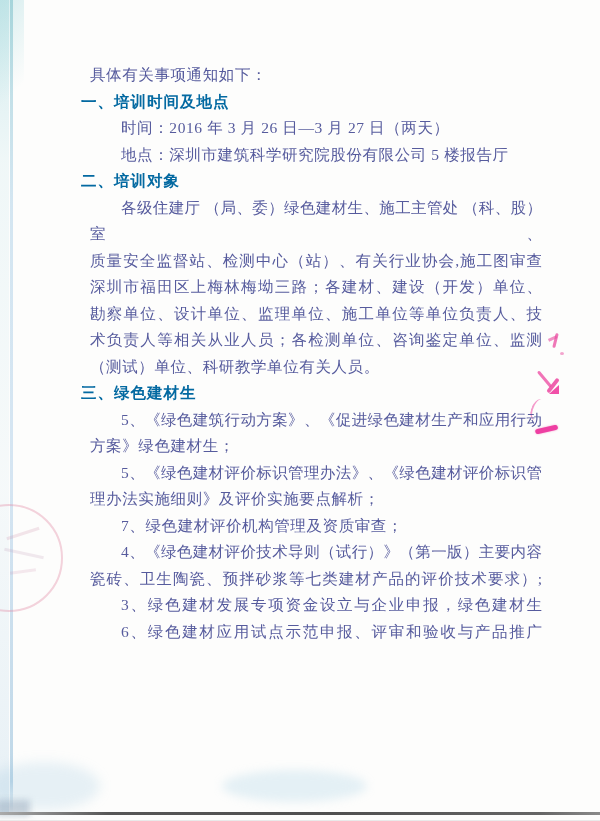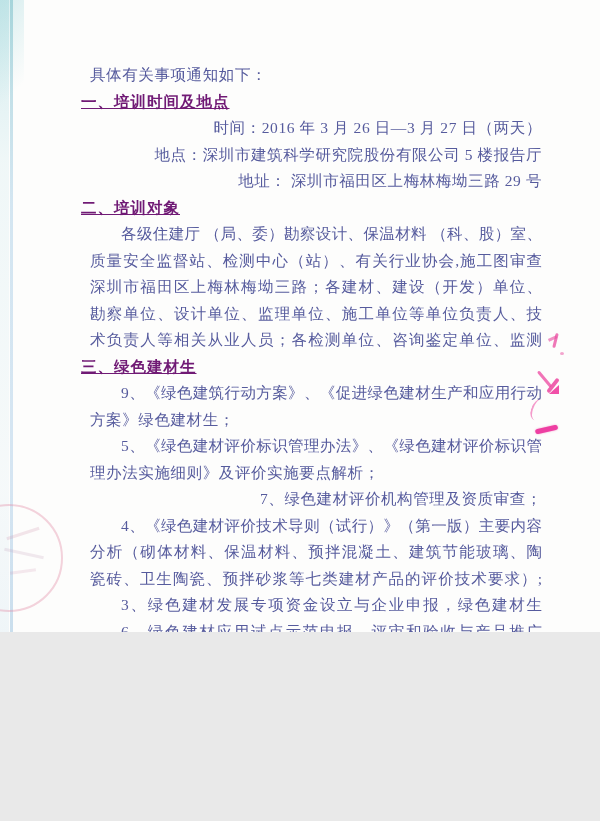--- a/index.html
+++ b/index.html
@@ -1,30 +1,30 @@
 <!DOCTYPE html>
 <html><head>
 <meta charset="utf-8">
 <style>
   html,body{margin:0;padding:0;background:#e9e9e9;}
   .page{
-    position:relative;width:600px;height:632px;margin:0 auto;
+    position:relative;width:600px;height:820px;margin:0 auto;
     background:#fdfdfc;overflow:hidden;
     font-family:"Liberation Serif","DejaVu Serif",serif;
   }
   
   .doc{
     position:absolute;left:90px;top:62px;width:452px;
     color:#565b9d;font-size:15.5px;line-height:26.5px;
     letter-spacing:0.6px;word-break:break-all;
   }
   .ln{margin:0;text-align:left;}
   .jf{text-align:justify;text-align-last:justify;letter-spacing:0;}
-  .ind{text-indent:31px;text-align:right;}
-  .h{font-weight:bold;color:#701a75;margin-left:-9px;letter-spacing:1px;text-decoration:underline;}
+  .ind{text-indent:31px;}
+  .h{font-weight:bold;color:#0369a1;margin-left:-9px;letter-spacing:1px;}
   
   .art{position:absolute;pointer-events:none;}
   .edge-wash{left:0;top:0;width:9px;height:815px;
     background:linear-gradient(180deg,rgba(170,220,225,.5),rgba(200,230,235,.25) 20%,rgba(212,232,240,.18) 60%,rgba(180,210,230,.3));}
   .top-corner-wash{left:0;top:0;width:24px;height:130px;
     background:linear-gradient(135deg,rgba(150,210,215,.35),rgba(255,255,255,0) 70%);}
   .edge-line{left:10px;top:0;width:2.5px;height:814px;
     background:linear-gradient(180deg,rgba(120,190,200,.55),rgba(150,195,225,.4) 25%,rgba(165,200,230,.45) 60%,rgba(140,185,215,.55) 96%,rgba(140,185,215,0));}
   .bottom-line{left:0;top:812px;width:600px;height:2.6px;
     background:linear-gradient(90deg,#ababab,#565656 18%,#4f4f4f 55%,#656565 90%,#8a8a8a);}
@@ -73,35 +73,34 @@
   <div class="art pm2b"></div>
   <div class="art pm2c"></div>
   <div class="art pm3"></div>
   <div class="art pm4"></div>
 
   <div class="doc">
     <p class="ln">具体有关事项通知如下：</p>
     <p class="ln h">一、培训时间及地点</p>
     <p class="ln ind">时间：2016 年 3 月 26 日—3 月 27 日（两天）</p>
     <p class="ln ind">地点：深圳市建筑科学研究院股份有限公司 5 楼报告厅</p>
-    <p class="ln ind">地址： 深圳市福田区上梅林梅坳三路 29 号</p>
     <p class="ln h">二、培训对象</p>
-    <p class="ln ind jf">各级住建厅 （局、委）勘察设计、保温材料 （科、股）室、</p>
+    <p class="ln ind jf">各级住建厅 （局、委）绿色建材生、施工主管处 （科、股）室、</p>
     <p class="ln jf">质量安全监督站、检测中心（站）、有关行业协会,施工图审查</p>
     <p class="ln jf">深圳市福田区上梅林梅坳三路；各建材、建设（开发）单位、</p>
     <p class="ln jf">勘察单位、设计单位、监理单位、施工单位等单位负责人、技</p>
     <p class="ln jf">术负责人等相关从业人员；各检测单位、咨询鉴定单位、监测</p>
+    <p class="ln">（测试）单位、科研教学单位有关人员。</p>
     <p class="ln h">三、绿色建材生</p>
-    <p class="ln ind jf">9、《绿色建筑行动方案》、《促进绿色建材生产和应用行动</p>
+    <p class="ln ind jf">5、《绿色建筑行动方案》、《促进绿色建材生产和应用行动</p>
     <p class="ln">方案》绿色建材生；</p>
     <p class="ln ind jf">5、《绿色建材评价标识管理办法》、《绿色建材评价标识管</p>
     <p class="ln">理办法实施细则》及评价实施要点解析；</p>
     <p class="ln ind">7、绿色建材评价机构管理及资质审查；</p>
     <p class="ln ind jf">4、《绿色建材评价技术导则（试行）》（第一版）主要内容</p>
-    <p class="ln jf">分析（砌体材料、保温材料、预拌混凝土、建筑节能玻璃、陶</p>
     <p class="ln jf">瓷砖、卫生陶瓷、预拌砂浆等七类建材产品的评价技术要求）;</p>
     <p class="ln ind jf">3、绿色建材发展专项资金设立与企业申报，绿色建材生</p>
     <p class="ln ind jf">6、绿色建材应用试点示范申报、评审和验收与产品推广</p>
   </div>
 
   <div class="art smudge-a"></div>
   <div class="art smudge-b"></div>
   <div class="art smudge-c"></div>
   <div class="art bottom-line"></div>
 

